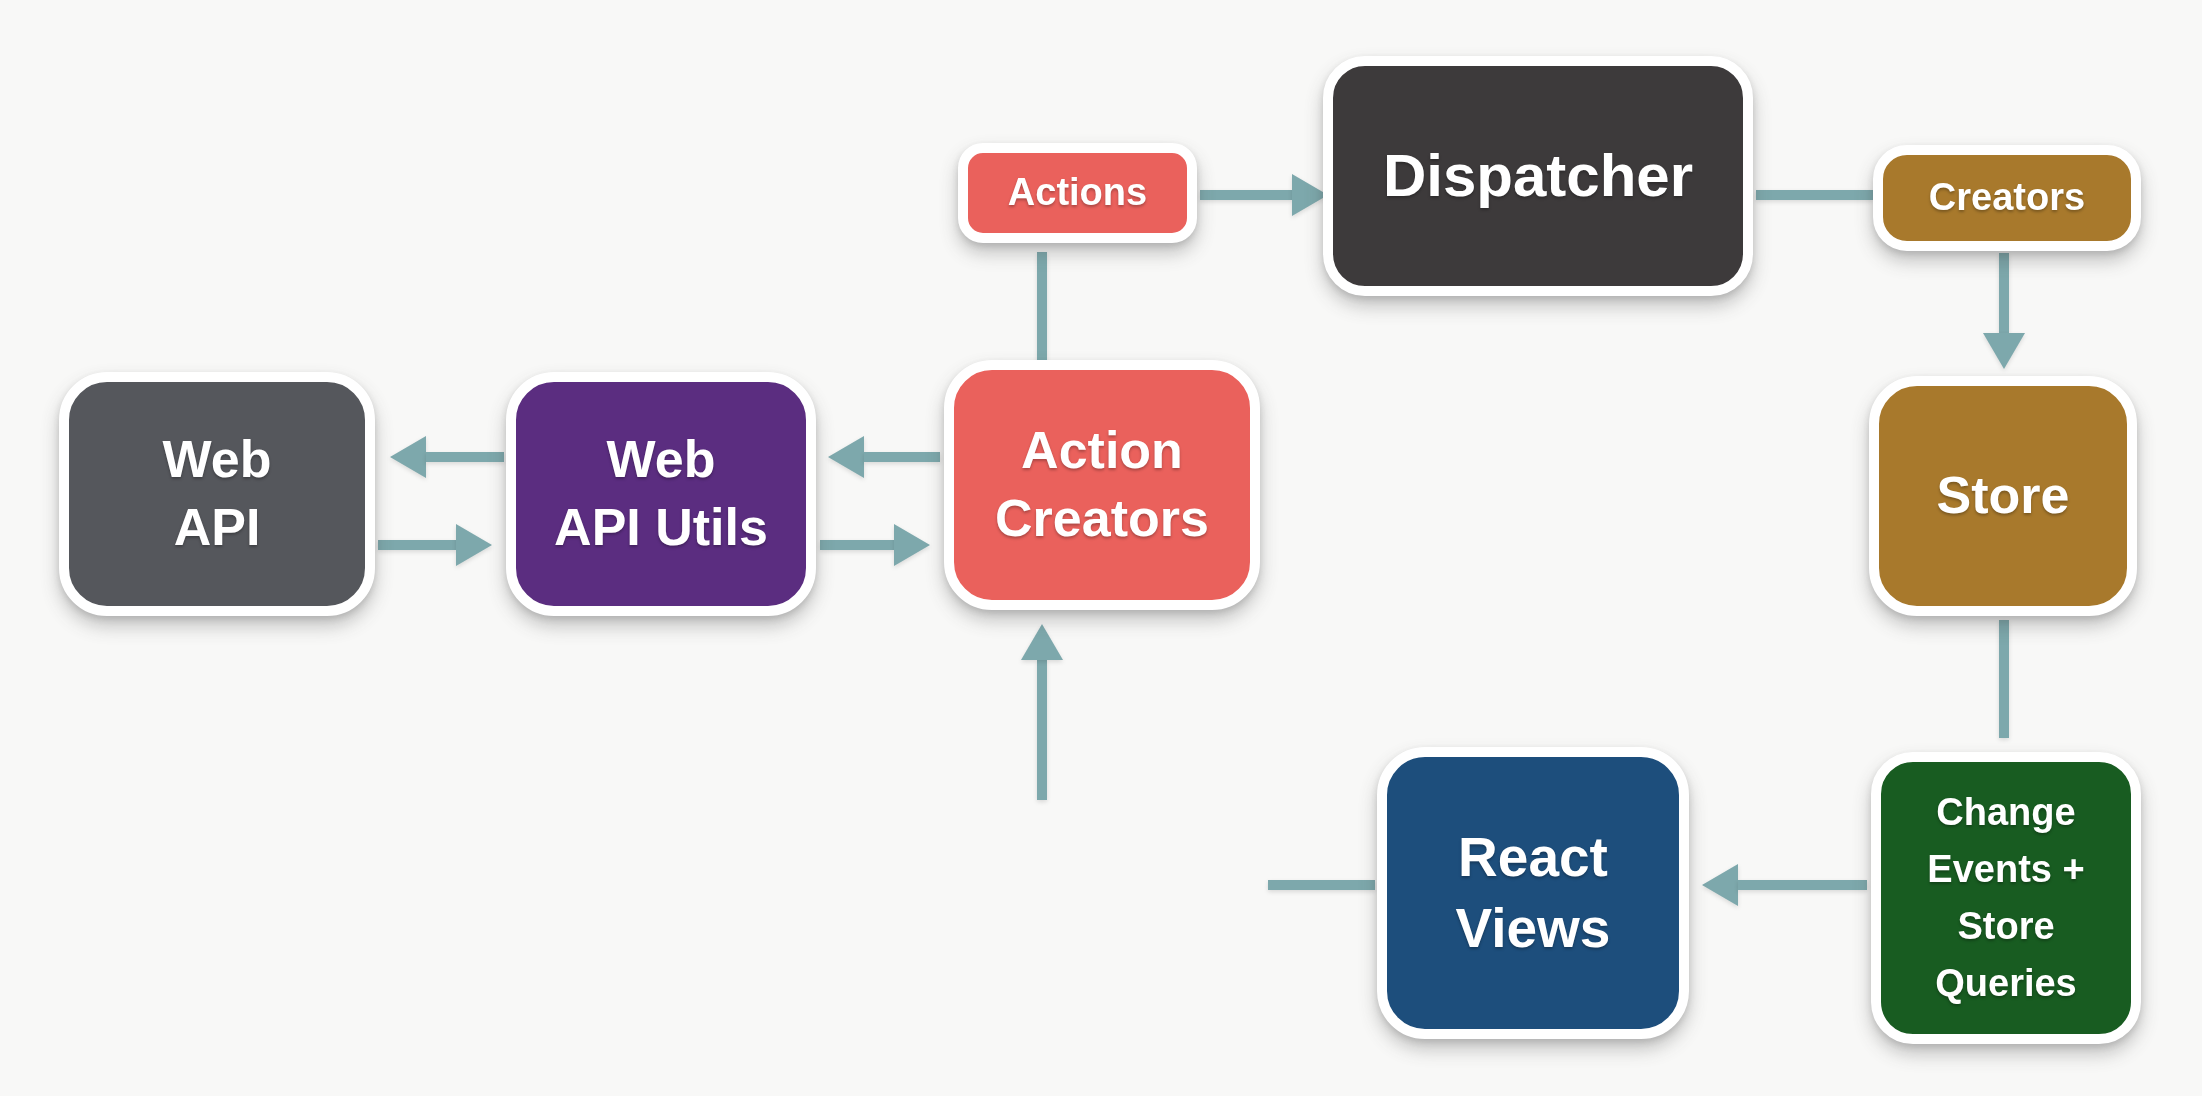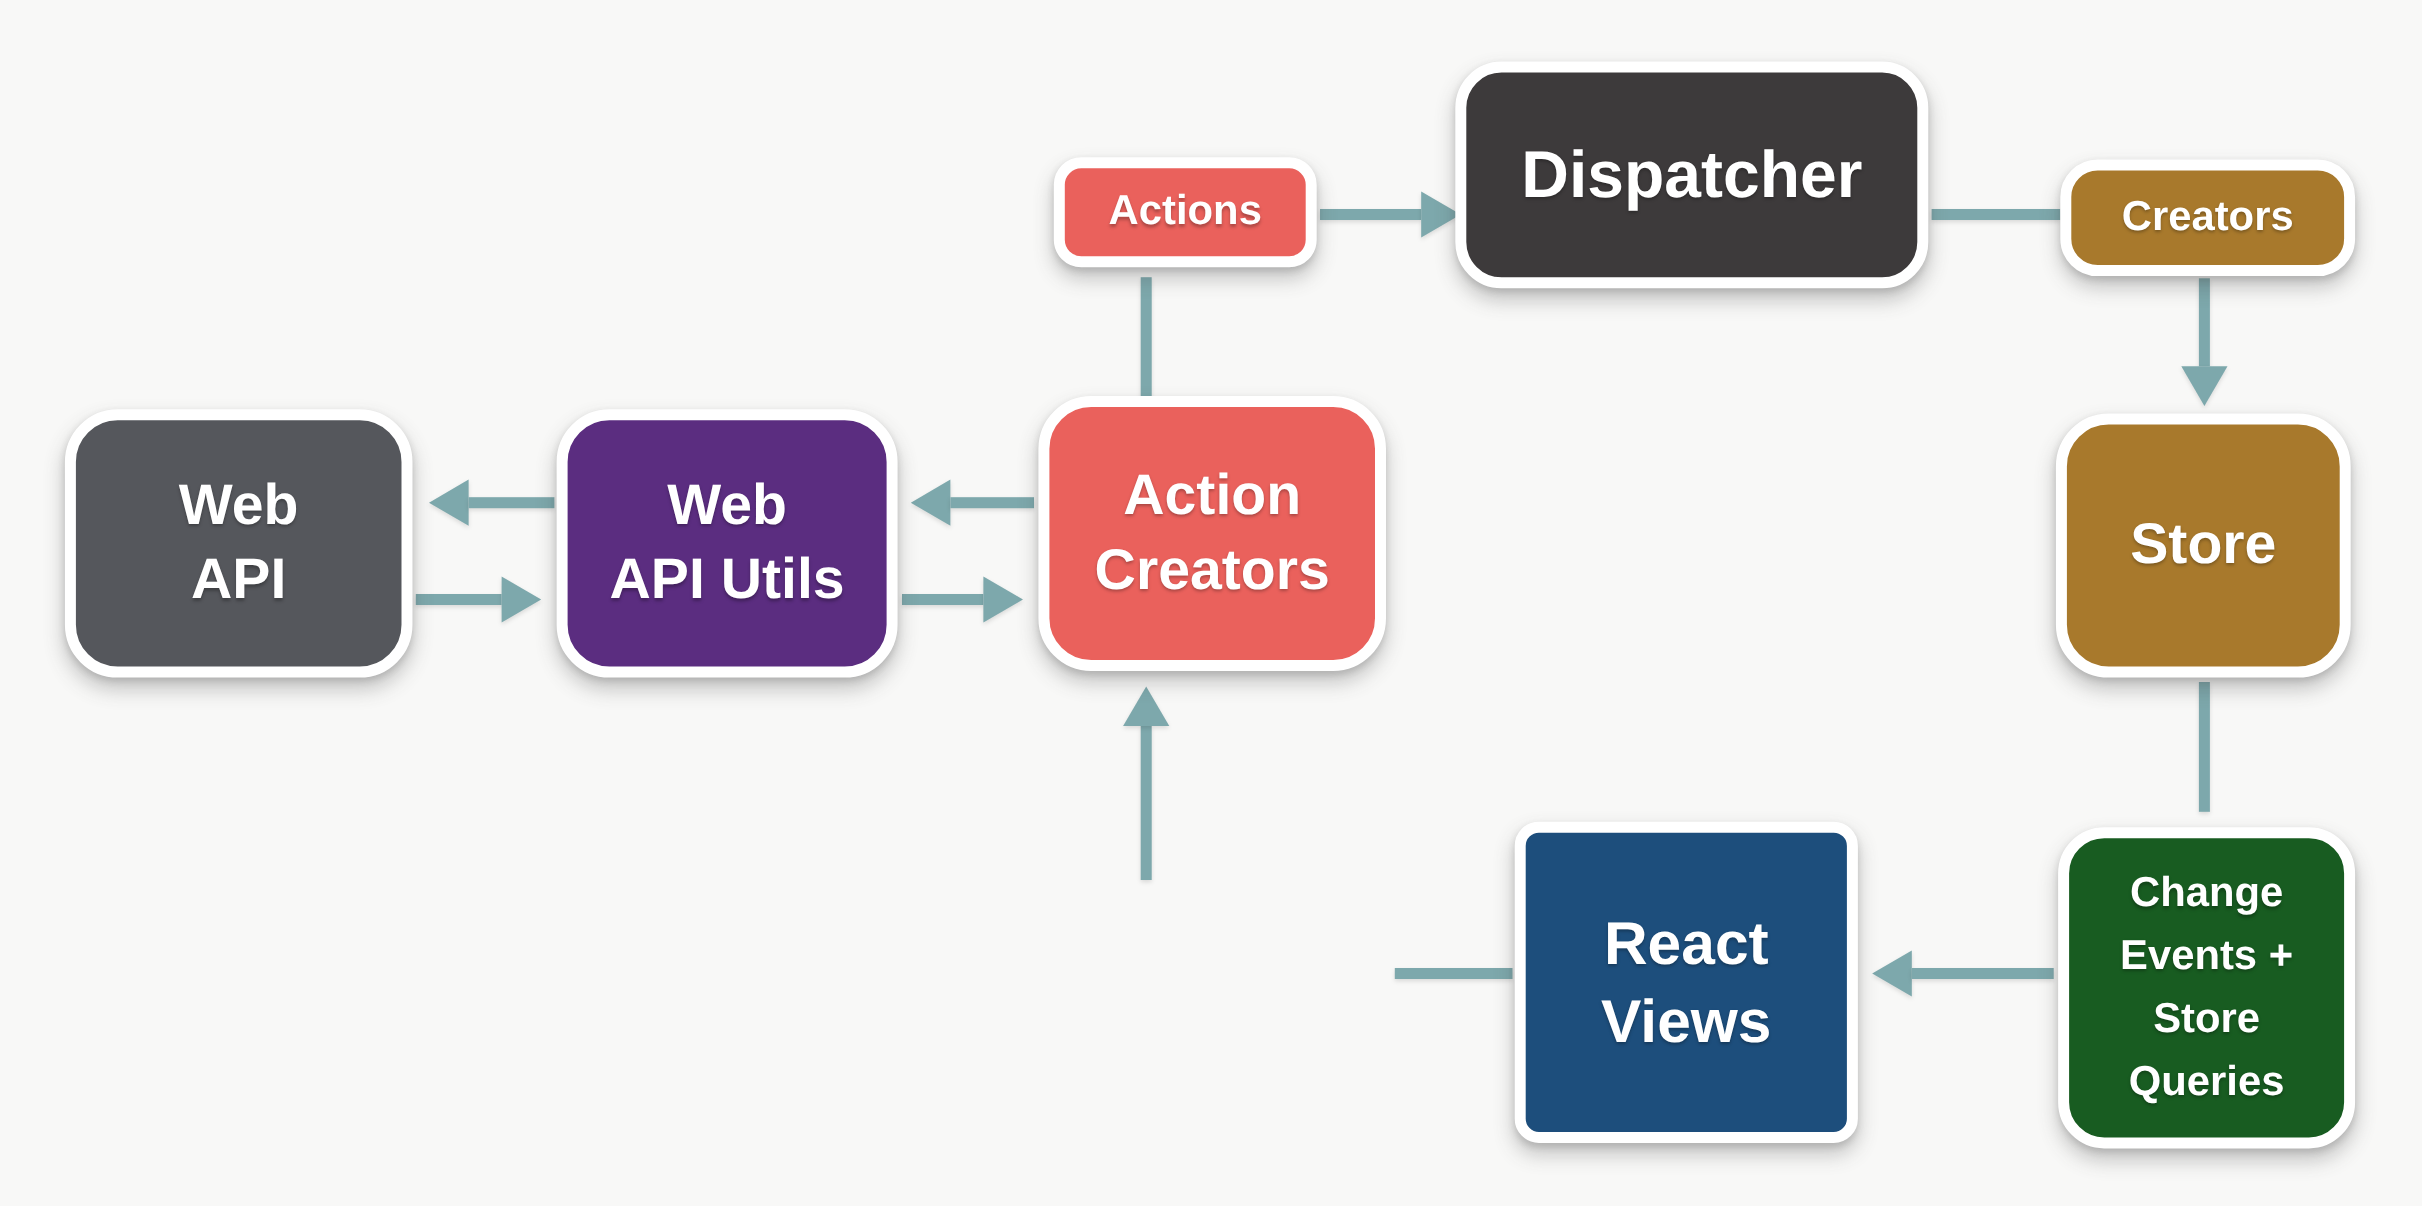--- a/index.html
+++ b/index.html
@@ -89,21 +89,21 @@
   <div class="head left" style="left:390px; top:436px;"></div>
   <div class="edge hline" style="left:426px; top:452px; width:78px;"></div>
 
   <div class="edge hline" style="left:378px; top:540px; width:78px;"></div>
   <div class="head right" style="left:456px; top:524px;"></div>
 
   <div class="node r-pill fs-38" style="left: 958px; top: 143px; width: 239px; height: 100px; background: rgb(234, 97, 92); border-radius: 25px;">
     <span class="label">Actions</span>
   </div>
 
-  <div class="node r-mid fs-60" style="left: 1323px; top: 56px; width: 430px; height: 206px; background: rgb(61, 58, 59);">
+  <div class="node r-mid fs-60" style="left: 1323px; top: 56px; width: 430px; height: 240px; background: rgb(61, 58, 59);">
     <span class="label">Dispatcher</span>
   </div>
 
   <div class="node r-pill fs-38" style="left: 1873px; top: 145px; width: 268px; height: 106px; background: rgb(168, 121, 44);">
     <span class="label">Creators</span>
   </div>
 
   <div class="node r-box fs-52" style="left: 59px; top: 372px; width: 316px; height: 244px; background: rgb(85, 87, 92);">
     <span class="label">Web
 API</span>
@@ -117,21 +117,21 @@
   <div class="node r-box fs-52" style="left: 944px; top: 360px; width: 316px; height: 250px; background: rgb(234, 97, 92);">
     <span class="label">Action
 Creators</span>
   </div>
 
   <div class="node r-box fs-52" style="left: 1869px; top: 376px; width: 268px; height: 240px; background: rgb(168, 121, 44);">
     <span class="label">Store</span>
   </div>
 
 
-  <div class="node r-box fs-55" style="left: 1377px; top: 747px; width: 312px; height: 292px; background: rgb(29, 78, 124); border-radius: 22px;">
+  <div class="node r-box fs-55" style="left: 1377px; top: 747px; width: 312px; height: 292px; background: rgb(29, 78, 124);">
     <span class="label">React
 Views</span>
   </div>
 
   <div class="node r-mid fs-38" style="left: 1871px; top: 740px; width: 270px; height: 292px; background: rgb(24, 92, 33); margin-top: 12px;">
     <span class="label lh-tall">Change
 Events +
 Store
 Queries</span>
   </div>

